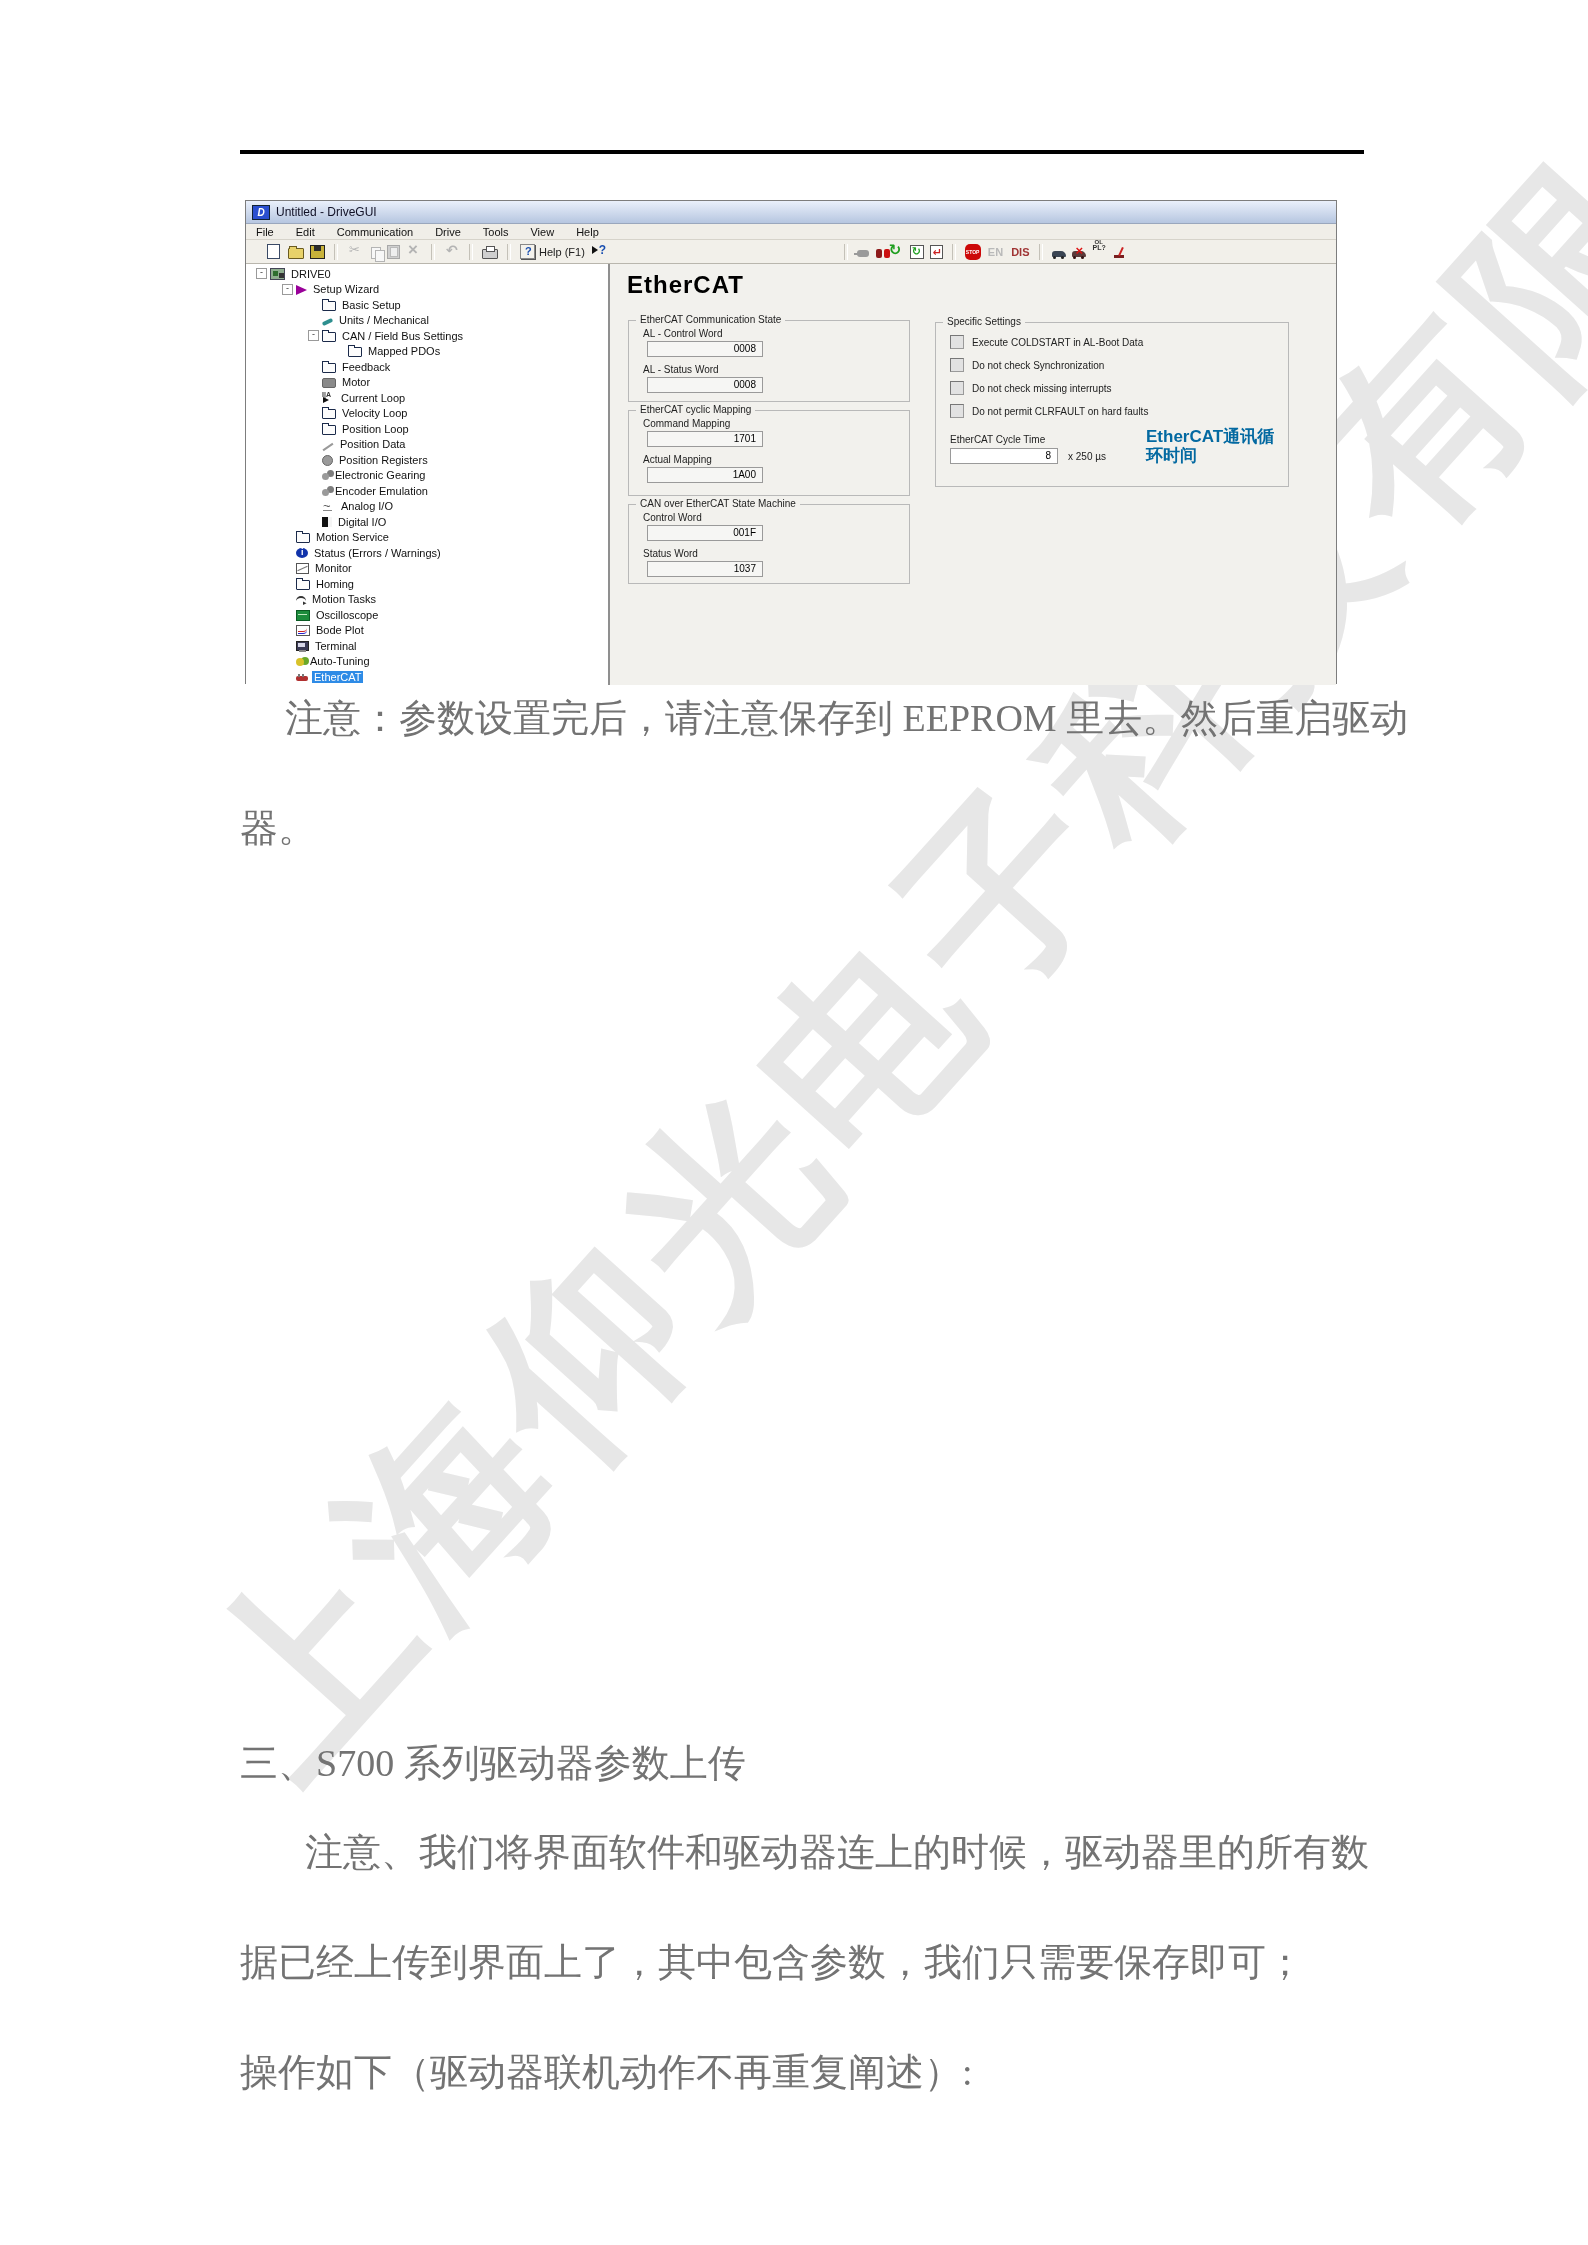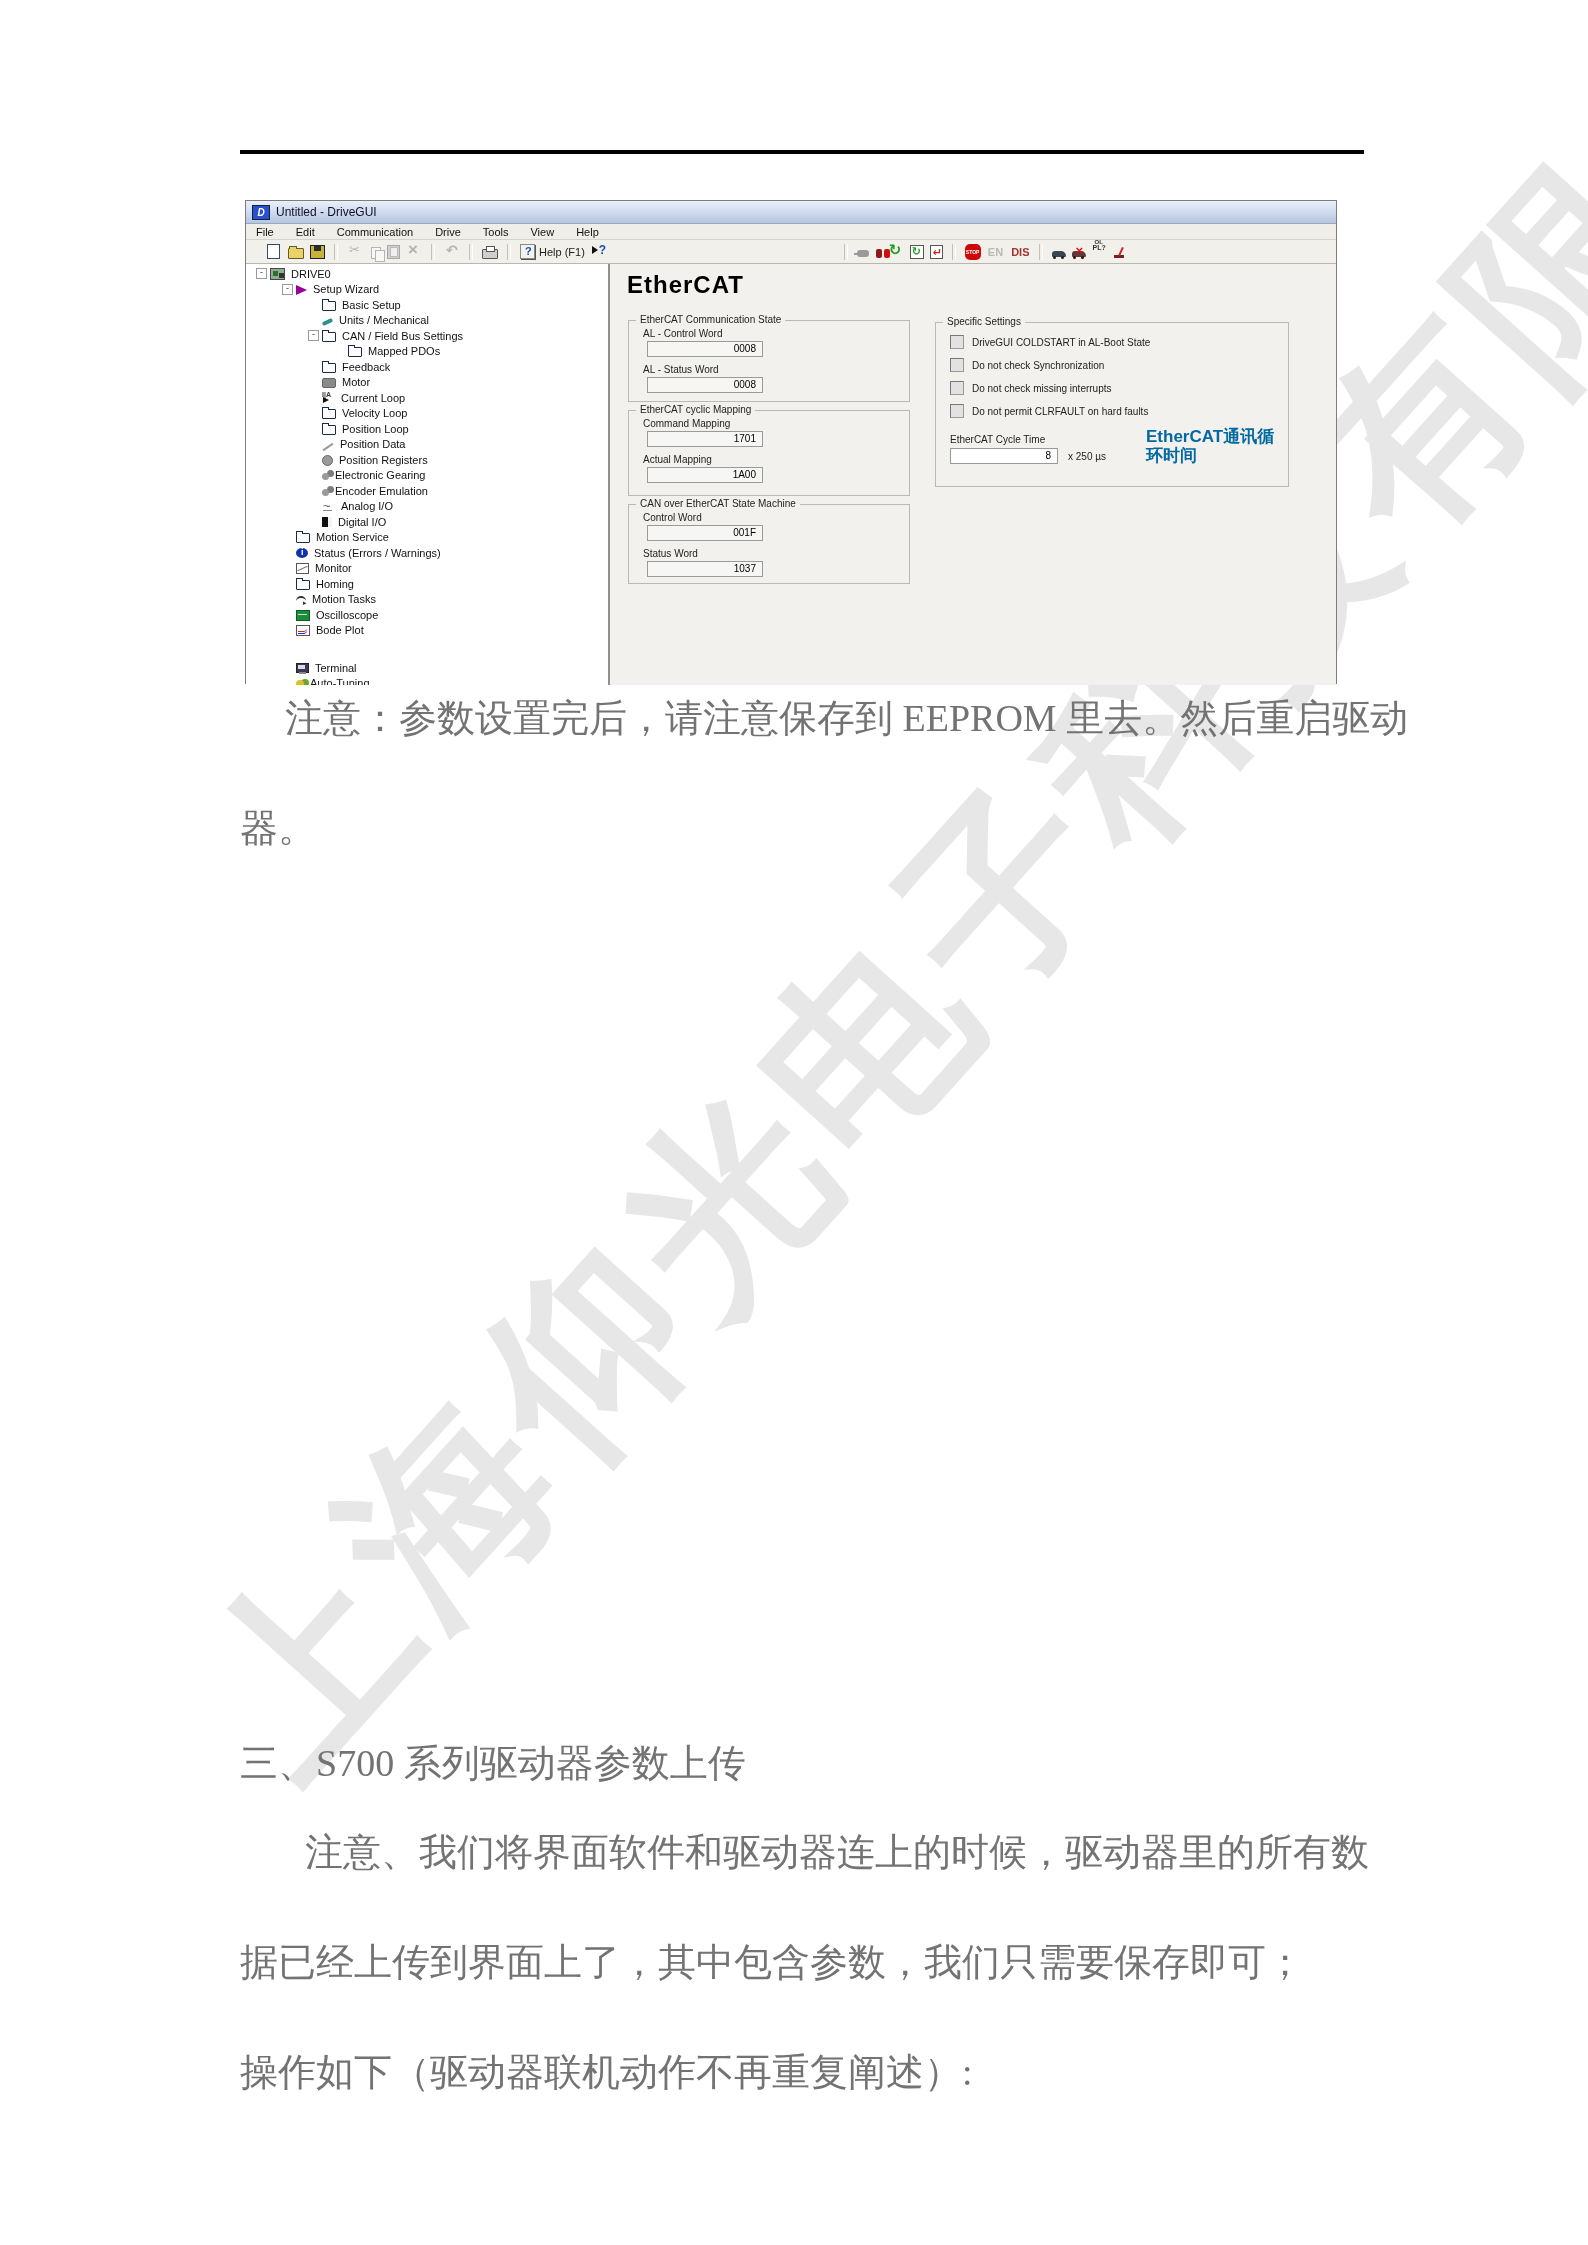--- a/index.html
+++ b/index.html
@@ -362,21 +362,21 @@
           <div class="trow" style="padding-left: 36px;">
             <span class="texp hid"></span>
             <span class="tico i-scope"></span>
             <span class="tlab">Oscilloscope</span>
           </div>
           <div class="trow" style="padding-left: 36px;">
             <span class="texp hid"></span>
             <span class="tico i-bode"></span>
             <span class="tlab">Bode Plot</span>
           </div>
-          <div class="trow" style="padding-left: 36px; margin-top: 22px;">
+          <div class="trow" style="padding-left: 36px;">
             <span class="texp hid"></span>
             <span class="tico i-terminal"></span>
             <span class="tlab">Terminal</span>
           </div>
           <div class="trow" style="padding-left: 36px;">
             <span class="texp hid"></span>
             <span class="tico i-tuning"></span>
             <span class="tlab">Auto-Tuning</span>
           </div>
           <div class="trow" style="padding-left: 36px;">
@@ -410,21 +410,21 @@
           <div class="fbox">001F</div>
           <div class="flab">Status Word</div>
           <div class="fbox">1037</div>
         </div>
 
         <div class="grp gs">
           <span class="gt">Specific Settings</span>
           <div id="checks">
               <div class="chk">
                 <span class="cbox"></span>
-                <span class="clab">DriveGUI COLDSTART in AL-Boot State</span>
+                <span class="clab">Execute COLDSTART in AL-Boot Data</span>
               </div>
               <div class="chk">
                 <span class="cbox"></span>
                 <span class="clab">Do not check Synchronization</span>
               </div>
               <div class="chk">
                 <span class="cbox"></span>
                 <span class="clab">Do not check missing interrupts</span>
               </div>
               <div class="chk">

